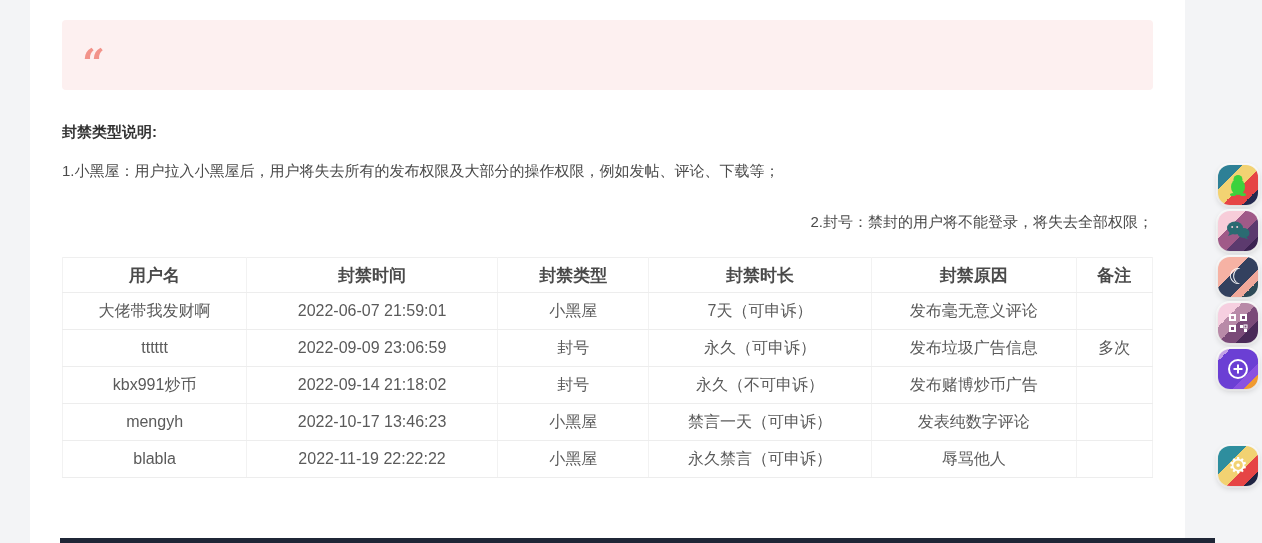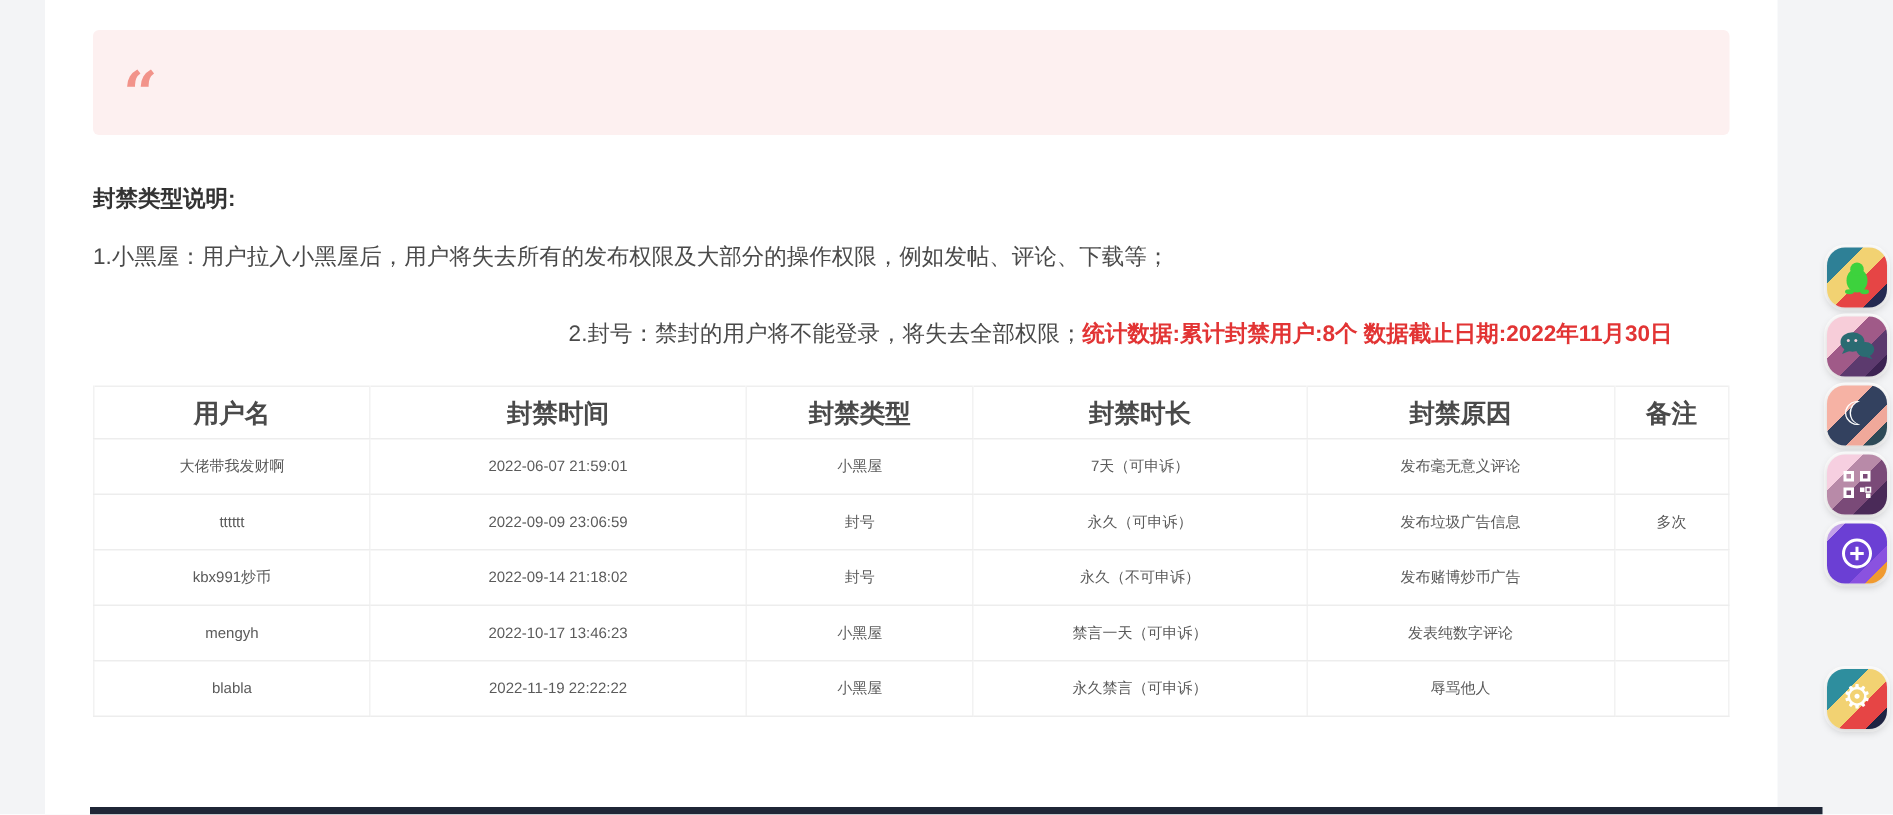--- a/index.html
+++ b/index.html
@@ -24,21 +24,21 @@
   .line-row { margin-top:32px; display:flex; justify-content:flex-end; align-items:center; }
   .stats { color:#e23434; font-size:15px; font-weight:600; padding-right:38px; }
 
   
   table { margin-top:25px; width:100%; border-collapse:collapse; table-layout:fixed;
     border-top:1px solid #efefef; }
   th, td { border-right:1px solid #f2f2f2; border-bottom:1px solid #ededed;
     text-align:center; overflow:hidden; white-space:nowrap; }
   th:first-child, td:first-child { border-left:1px solid #f2f2f2; }
   th { height:35px; font-size:17px; font-weight:bold; color:#4a4a4a; }
-  td { height:37px; font-size:10px; color:#5a5a5a; }
+  td { height:37px; font-size:16px; color:#5a5a5a; }
 
   .bottom-bar { position:absolute; left:30px; top:538px; width:1155px; height:6px;
     background:#1f2636; }
 
   
   .fab-col { position:absolute; left:1218px; top:165px; width:40px; }
   .fab { position:absolute; left:0; width:40px; height:40px; border-radius:12px;
     display:flex; align-items:center; justify-content:center; cursor:pointer;
     box-shadow:0 2px 6px rgba(0,0,0,.18), 0 0 0 2px rgba(255,255,255,.9); }
   .fab svg { display:block; }
@@ -60,21 +60,20 @@
       <div class="notice">
         <span class="quote-glyph">“</span>
       </div>
 
       <div class="ban-heading">封禁类型说明:</div>
 
       <div class="ban-line">1.小黑屋：用户拉入小黑屋后，用户将失去所有的发布权限及大部分的操作权限，例如发帖、评论、下载等；</div>
 
       <div class="line-row">
         <div class="ban-line" style="margin-top:0">2.封号：禁封的用户将不能登录，将失去全部权限；</div>
-        <div class="stats">统计数据:累计封禁用户:8个 数据截止日期:2022年11月30日</div>
       </div>
 
       <table>
         <colgroup>
           <col style="width:16.9%">
             <col style="width:23.0%">
             <col style="width:13.9%">
           <col style="width:20.4%">
             <col style="width:18.8%">
             <col style="width:7.0%">

